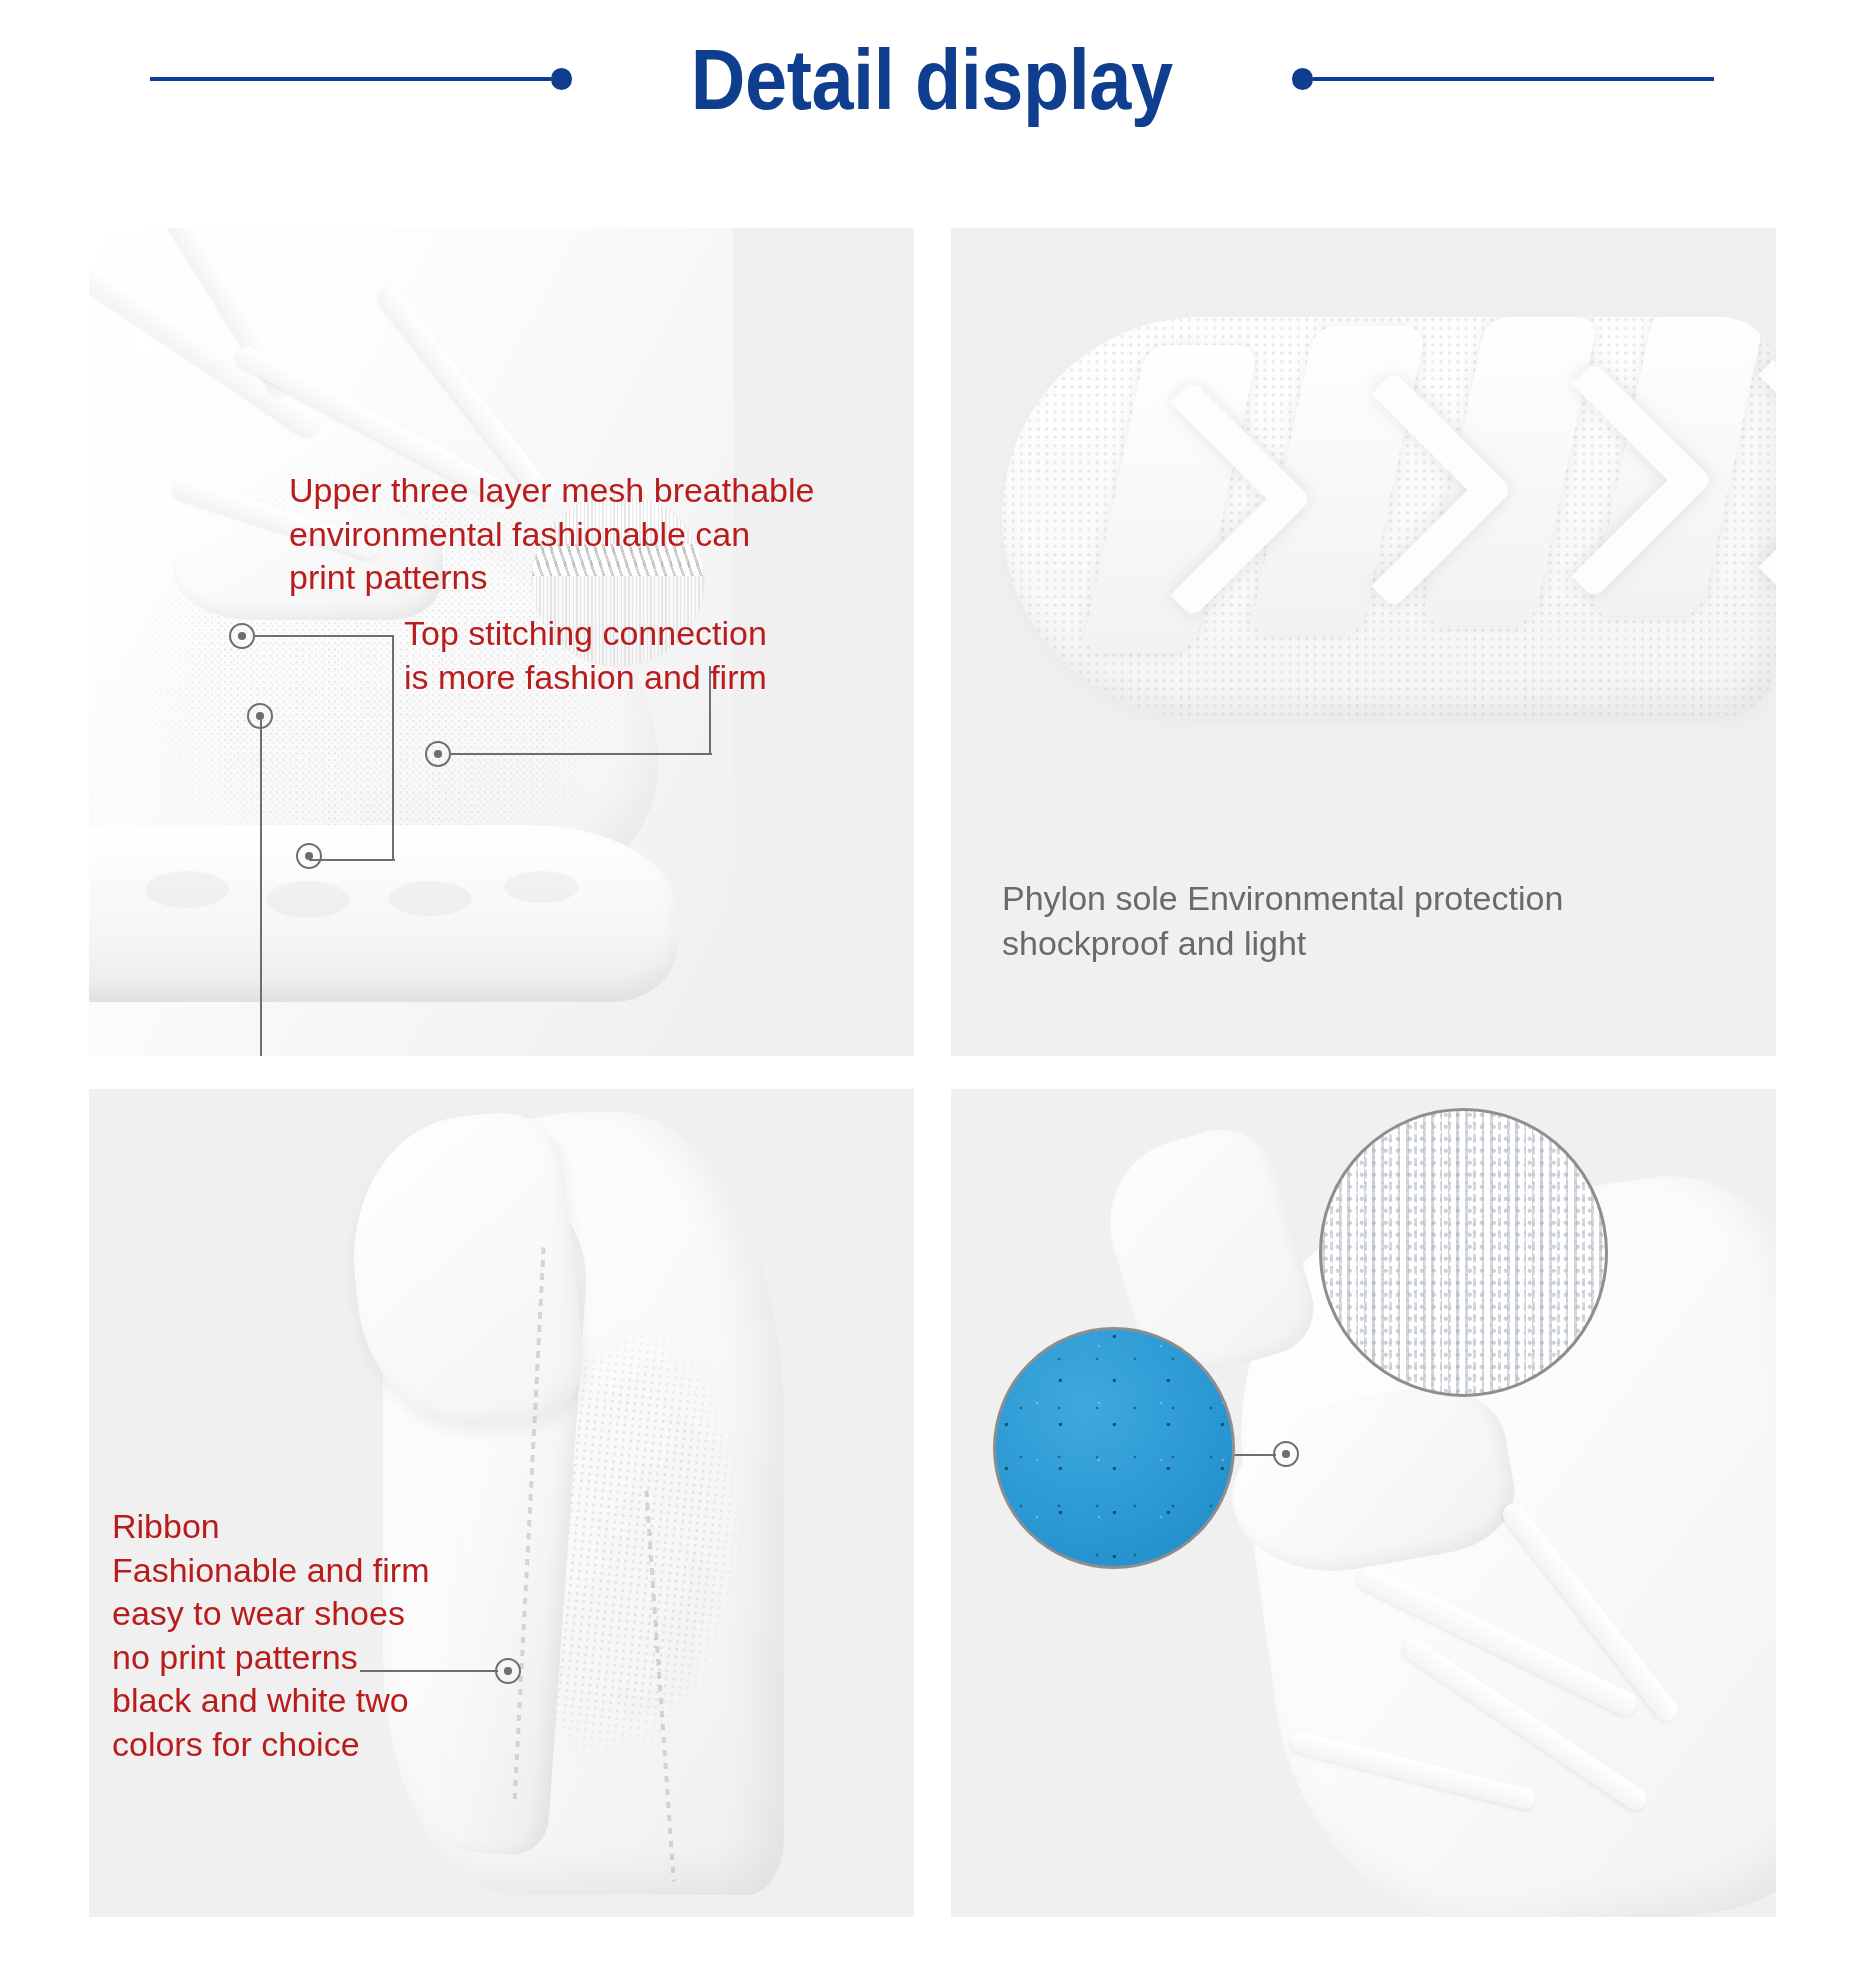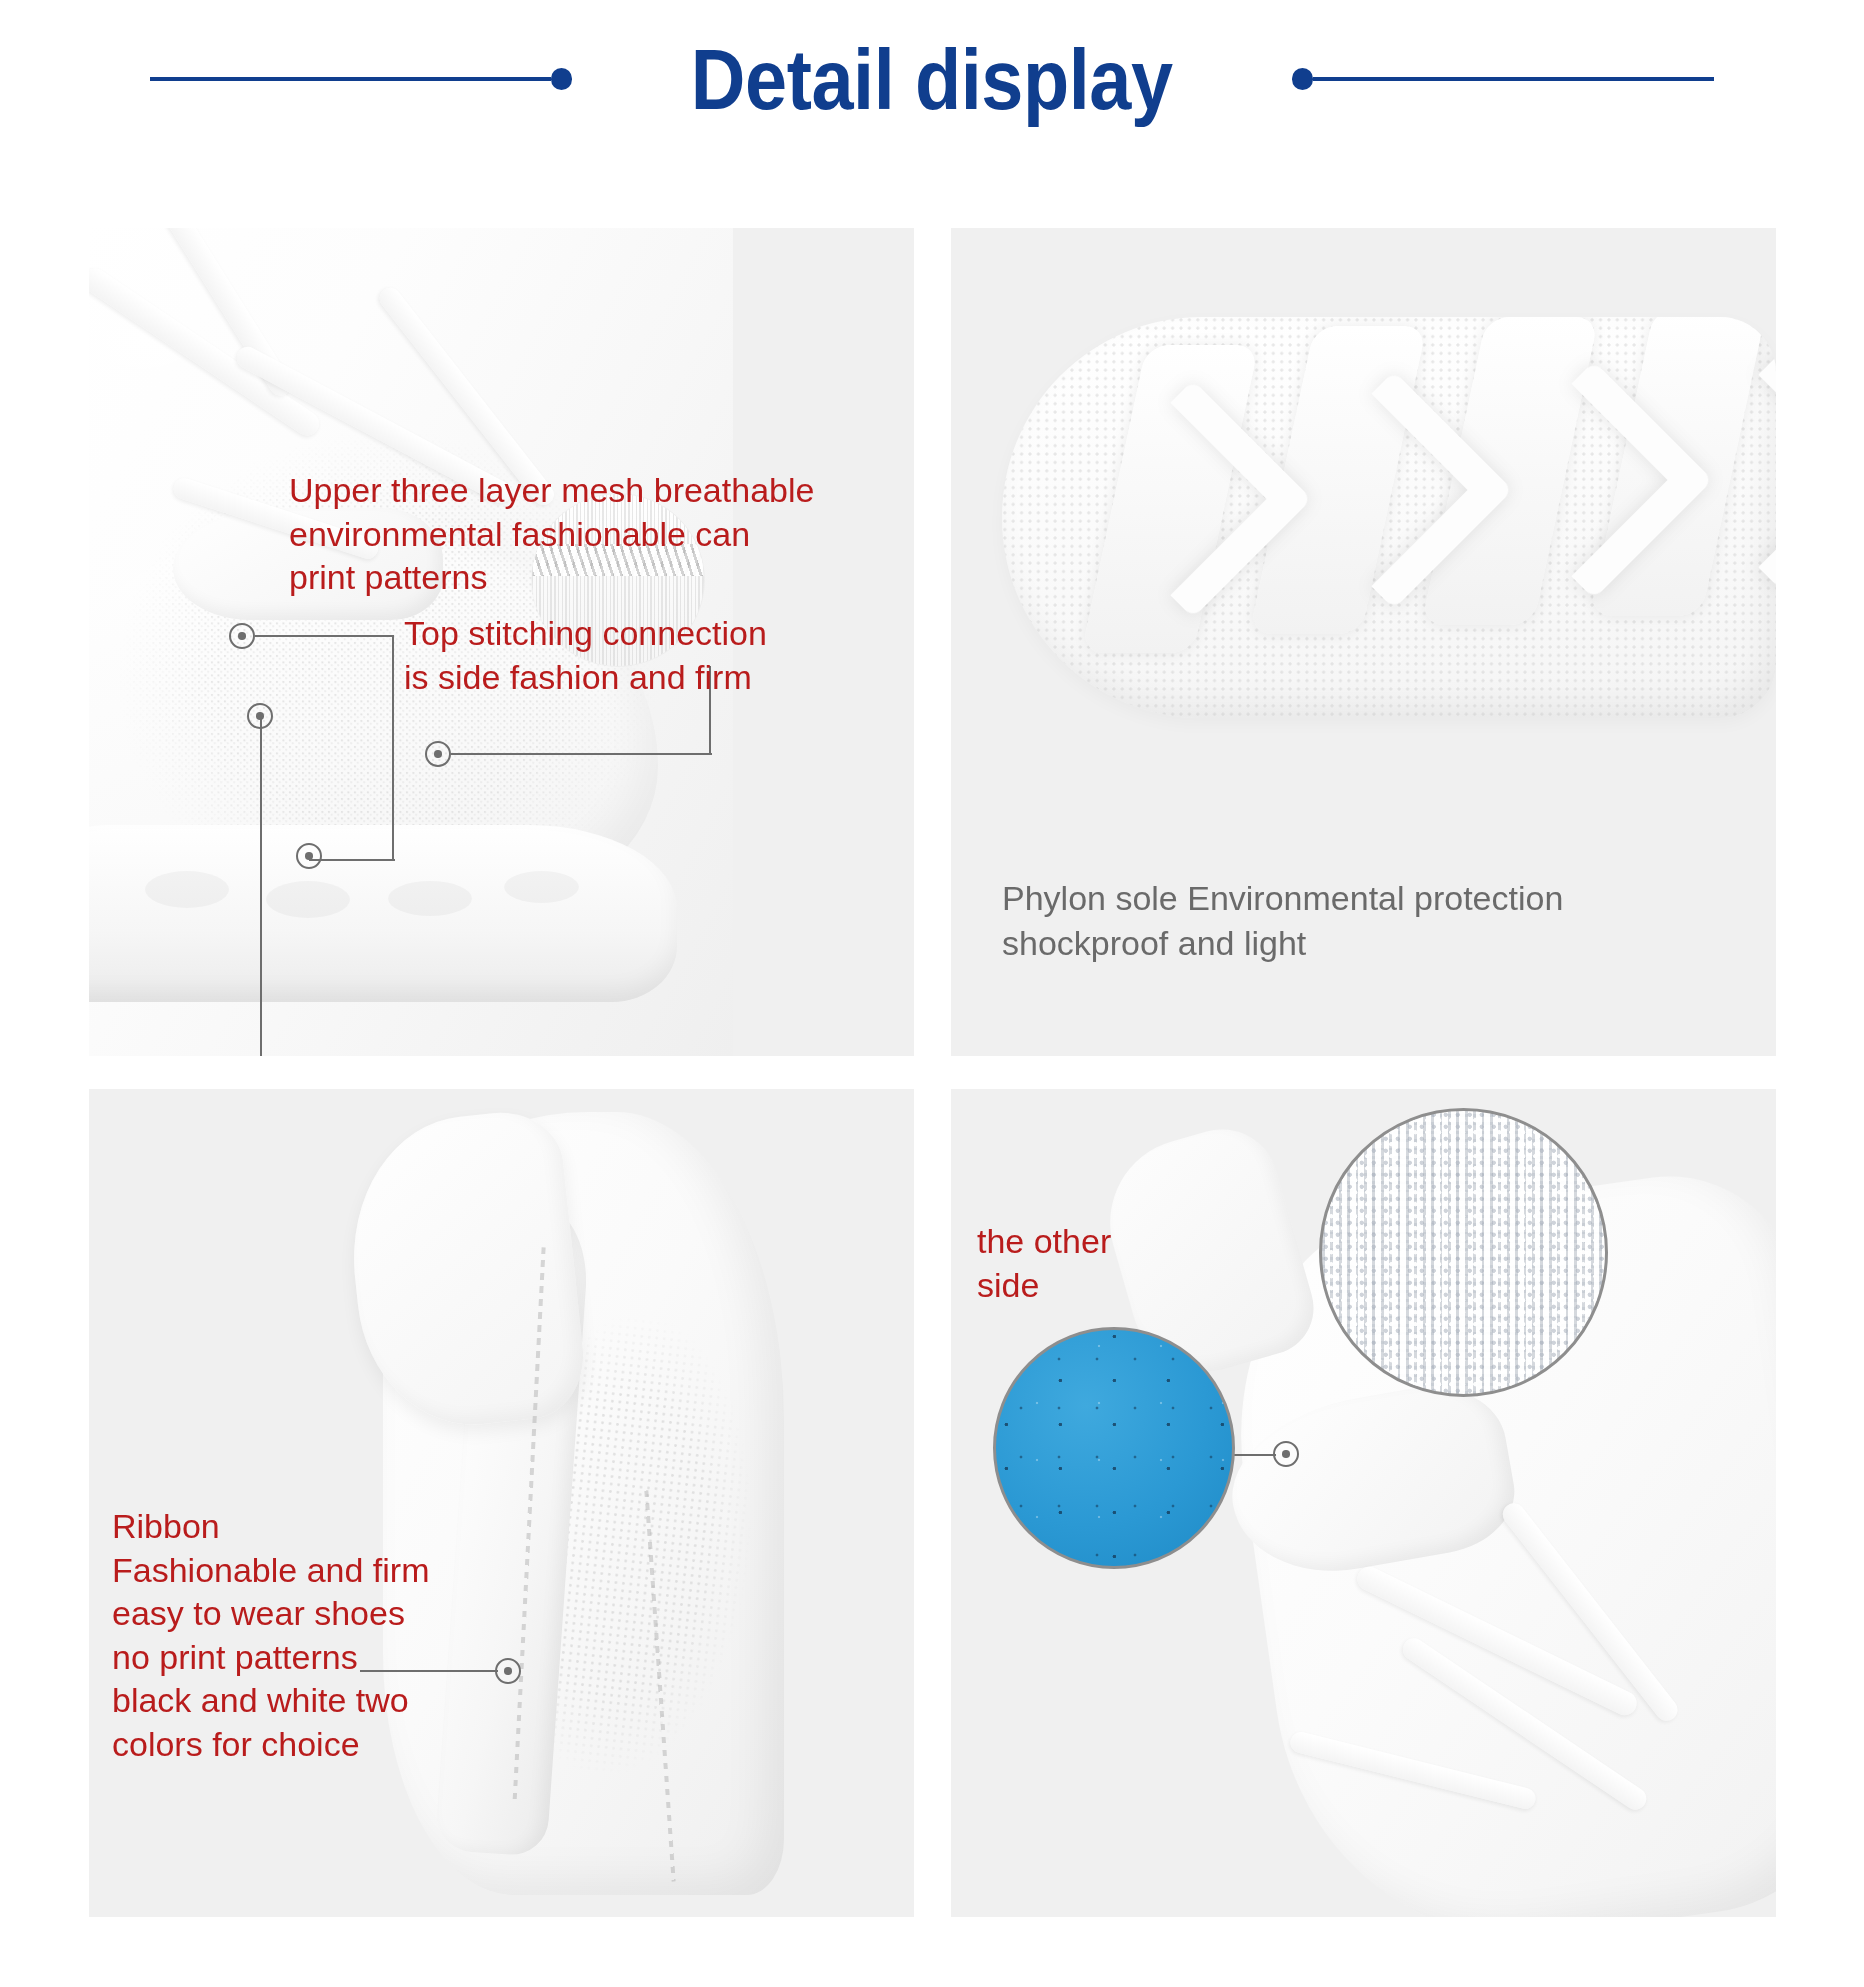--- a/index.html
+++ b/index.html
@@ -388,21 +388,21 @@
 
     <div class="p1-stitch-circle">
       <div class="p1-stitch-band"></div>
     </div>
 
     <div class="callout-text" style="left:200px;top:241px;width:615px;">Upper three layer mesh breathable
 environmental  fashionable can
 print patterns</div>
 
     <div class="callout-text" style="left:315px;top:384px;width:485px;">Top stitching connection
-is side fashion and firm</div>
+is more fashion and firm</div>
 
     <div class="marker" style="left:140px;top:395px;"></div>
     <div class="marker" style="left:158px;top:475px;"></div>
     <div class="marker" style="left:207px;top:615px;"></div>
     <div class="marker" style="left:336px;top:513px;"></div>
 
     <div class="lead" style="left:166px;top:407px;width:137px;border-top-width:2.8px;"></div>
     <div class="lead" style="left:303px;top:407px;height:224px;border-left-width:2.8px;"></div>
     <div class="lead" style="left:220px;top:631px;width:86px;border-top-width:2.8px;"></div>
     <div class="lead" style="left:171px;top:487px;height:436px;border-left-width:2.8px;"></div>
@@ -467,22 +467,20 @@
     </div>
 
     <div class="detail-circle p4-weave">
       <div class="p4-weave-grain"></div>
     </div>
 
     <div class="detail-circle p4-insole">
       <div class="p4-insole-speck"></div>
     </div>
 
-    <div class="callout-text" style="left:26px;top:131px;width:261px;">the other
-side</div>
 
 
     <div class="marker" style="left:322px;top:352px;"></div>
     <div class="lead" style="left:163px;top:365px;width:162px;border-top-width:2.8px;"></div>
   </div>
 
 </div>
 
 
 </body></html>

